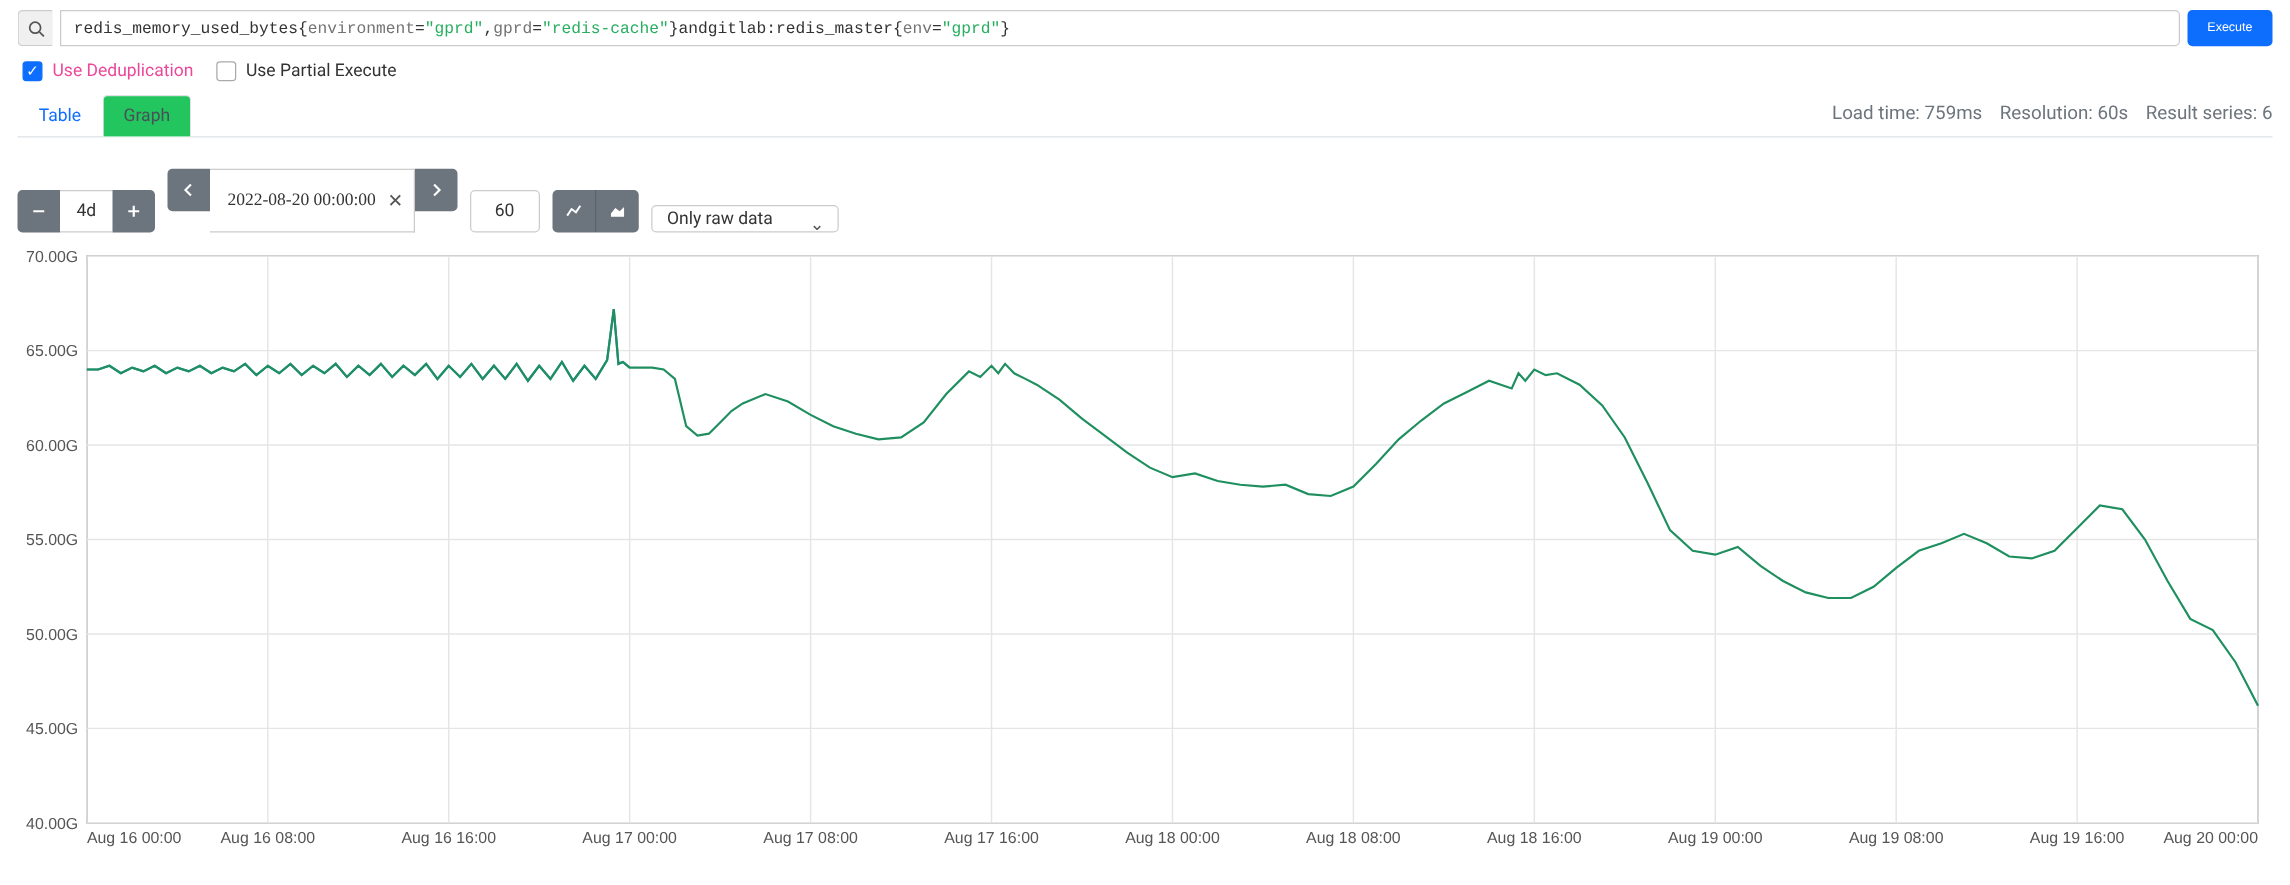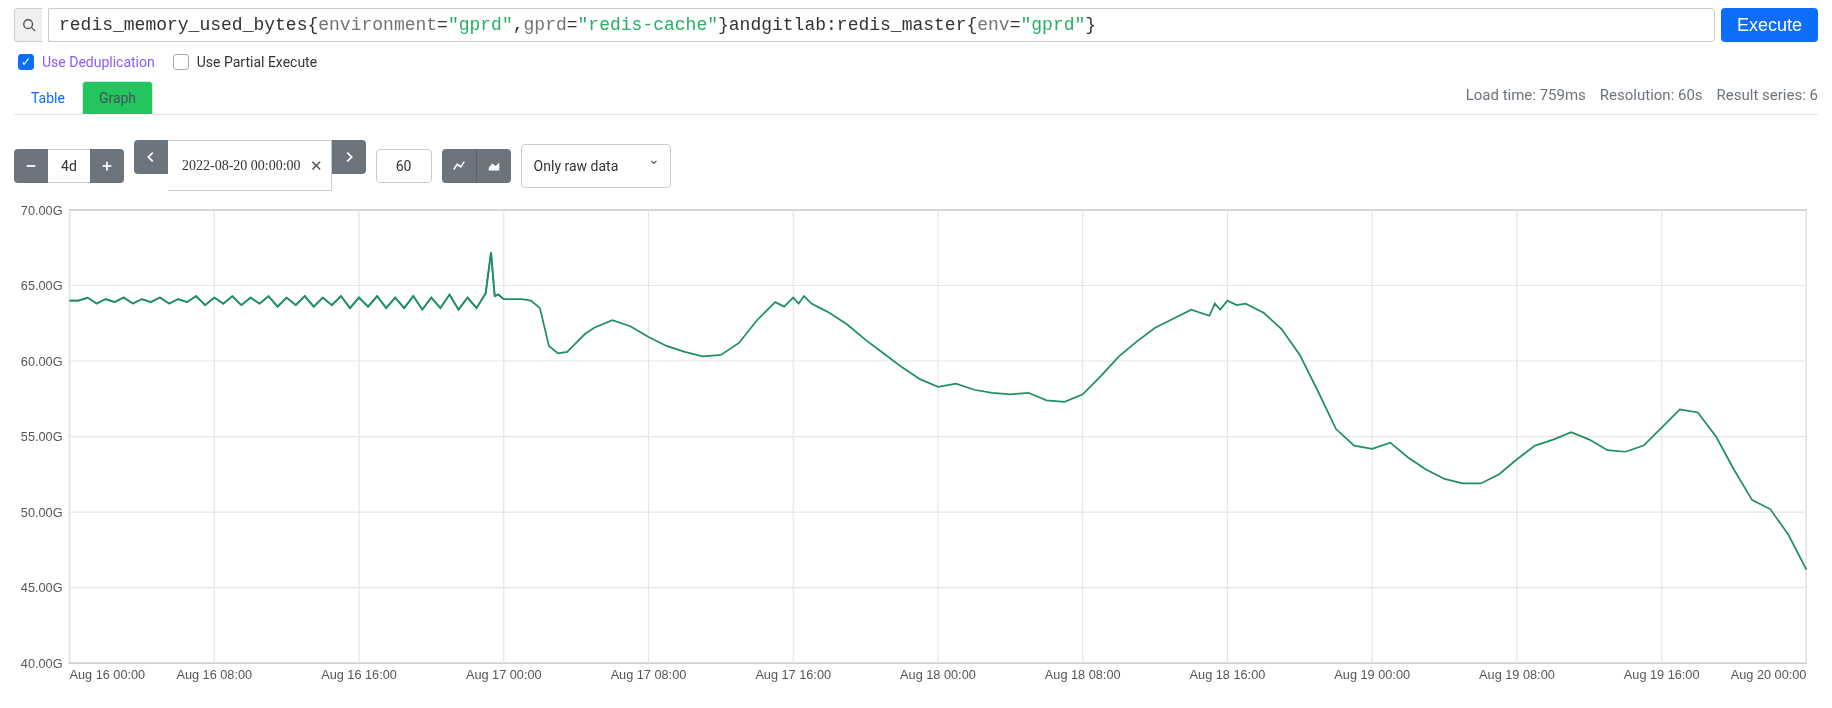--- a/index.html
+++ b/index.html
@@ -27,54 +27,54 @@
     border-right: none;
     border-radius: 4px 0 0 4px;
     color: #555;
   }
   .query-input {
     flex: 1;
     border: 1px solid #ccc;
     border-radius: 0 4px 4px 0;
     padding: 6px 10px;
     font-family: "SFMono-Regular", Consolas, "Liberation Mono", Menlo, monospace;
-    font-size: 18px;
+    font-size: 13px;
     white-space: nowrap;
     overflow: hidden;
     display: flex;
     align-items: center;
     background: #fff;
   }
   .query-input .metric { color: #333; }
   .query-input .label { color: #737373; }
   .query-input .op { color: #333; }
   .query-input .val { color: #27ae60; }
   .execute-btn {
     background: #0d6efd;
     color: #fff;
     border: none;
     border-radius: 4px;
     padding: 0 16px;
-    font-size: 18px;
+    font-size: 10px;
     cursor: pointer;
   }
   .options-row {
     display: flex;
     align-items: center;
     gap: 18px;
     padding: 2px 4px 10px;
   }
   .checkbox-wrap { display: flex; align-items: center; gap: 8px; cursor: pointer; }
   .checkbox {
     width: 16px; height: 16px; border-radius: 3px;
     display: inline-flex; align-items: center; justify-content: center;
     border: 1px solid #aaa; background: #fff;
   }
   .checkbox.checked { background: #0d6efd; border-color: #0d6efd; color: #fff; font-size: 12px; }
-  .label-dedup { color: #8b5cf6; }
+  .label-dedup { color: #ec4899; }
   .tabs-row {
     display: flex;
     align-items: center;
     border-bottom: 1px solid #dee2e6;
     margin-bottom: 10px;
     gap: 28px;
   }
   .tabs { display: flex; }
   .tab {
     padding: 8px 16px;
@@ -95,21 +95,21 @@
   .statusbar {
     margin-left: auto;
     font-size: 15px;
     color: #6c757d;
     display: flex;
     gap: 14px;
     padding-bottom: 4px;
   }
   .controls-row {
     display: flex;
-    align-items: center;
+    align-items: flex-end;
     gap: 10px;
     margin-bottom: 12px;
     margin-top: 25px;
   }
   .btn-group { display: flex; }
   .grey-btn {
     background: #6c757d;
     color: #fff;
     border: none;
     padding: 0 10px;
@@ -141,21 +141,21 @@
     position: relative;
     min-width: 150px;
     font-family: Liberation Serif, serif;
   }
   .clear-x {
     position: absolute; right: 8px; top: 50%; transform: translateY(-50%);
     color: #555; cursor: pointer; font-size: 15px;
   }
   .select-box {
     border: 1px solid #ccc; border-radius: 4px;
-    height: 44px; padding: 0 28px 0 12px;
+    height: 22px; padding: 0 28px 0 12px;
     display: flex; align-items: center;
     position: relative;
     cursor: pointer;
     min-width: 150px;
   }
   .select-box::after {
     content: "⌄"; position: absolute; right: 10px; top: 6px; color: #555;
   }
   svg.chart { display: block; width: 100%; height: auto; }
   .axis-text { font: 11px sans-serif; fill: #555; }

